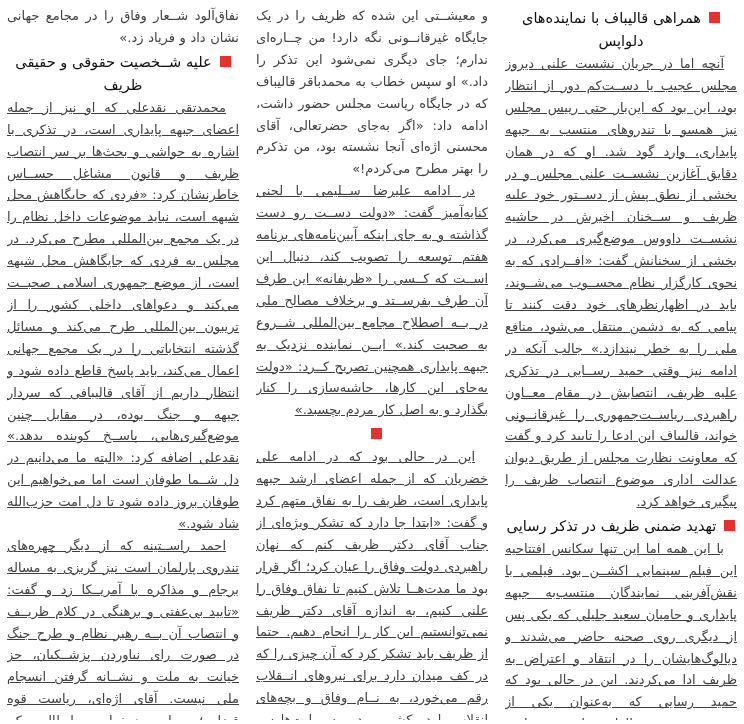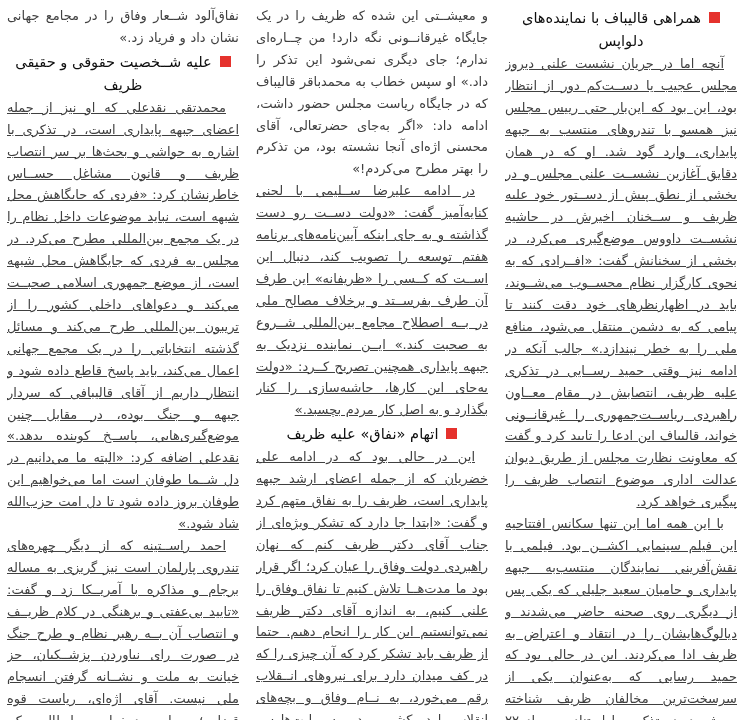--- a/index.html
+++ b/index.html
@@ -56,27 +56,28 @@
 </style>
 </head>
 <body>
 
 <div class="page">
   <div class="columns">
 
     <section class="col">
       <h3 class="head"><span class="sq"></span><span>همراهی قالیباف با نماینده‌های دلواپس</span></h3>
       <p class="body indent">آنچه اما در جریان نشست علنی دیروز مجلس عجیب یا دســت‌کم دور از انتظار بود، این بود که این‌بار حتی رییس مجلس نیز همسو با تندروهای منتسب به جبهه پایداری، وارد گود شد. او که در همان دقایق آغازین نشســت علنی مجلس و در بخشی از نطق پیش از دســتور خود علیه ظریف و ســخنان اخیرش در حاشیه نشســت داووس موضع‌گیری می‌کرد، در بخشی از سخنانش گفت: «افــرادی که به نحوی کارگزار نظام محســوب می‌شــوند، باید در اظهارنظرهای خود دقت کنند تا پیامی که به دشمن منتقل می‌شود، منافع ملی را به خطر نیندازد.» جالب آنکه در ادامه نیز وقتی حمید رســایی در تذکری علیه ظریف، انتصابش در مقام معــاون راهبردی ریاســت‌جمهوری را غیرقانــونی خواند، قالیباف این ادعا را تایید کرد و گفت که معاونت نظارت مجلس از طریق دیوان عدالت اداری موضوع انتصاب ظریف را پیگیری خواهد کرد.</p>
+      <h3 class="head"><span class="sq"></span><span>تهدید ضمنی ظریف در تذکر رسایی</span></h3>
       <p class="body indent split">با این همه اما این تنها سکانس افتتاحیه این فیلم سینمایی اکشــن بود. فیلمی با نقش‌آفرینی نمایندگان منتسب‌به جبهه پایداری و حامیان سعید جلیلی که یکی پس از دیگری روی صحنه حاضر می‌شدند و دیالوگ‌هایشان را در انتقاد و اعتراض به ظریف ادا می‌کردند. این در حالی بود که حمید رسایی که به‌عنوان یکی از سرسخت‌ترین مخالفان ظریف شناخته می‌شــود، در تذکری با استناد به مــاده۲۲ آیین‌نامه داخلی مجلــس درباره نحوه برگزاری جلســات مجلس و شأن پارلمان گفت: «تمام توان دولت به‌جای حل مســائل اقتصادی</p>
     </section>
 
     <section class="col">
       <p class="body">و معیشــتی این شده که ظریف را در یک جایگاه غیرقانــونی نگه دارد! من چــاره‌ای ندارم؛ جای دیگری نمی‌شود این تذکر را داد.» او سپس خطاب به محمدباقر قالیباف که در جایگاه ریاست مجلس حضور داشت، ادامه داد: «اگر به‌جای حضرتعالی، آقای محسنی اژه‌ای آنجا نشسته بود، من تذکرم را بهتر مطرح می‌کردم!»</p>
       <p class="body indent">در ادامه علیرضا ســلیمی با لحنی کنایه‌آمیز گفت: «دولت دســت رو دست گذاشته و به جای اینکه آیین‌نامه‌های برنامه هفتم توسعه را تصویب کند، دنبال این اســت که کــسی را «ظریفانه» این طرف آن طرف بفرســتد و برخلاف مصالح ملی در بــه اصطلاح مجامع بین‌المللی شــروع به صحبت کند.» ایــن نماینده نزدیک به جبهه پایداری همچنین تصریح کــرد: «دولت به‌جای این کارها، حاشیه‌سازی را کنار بگذارد و به اصل کار مردم بچسبد.»</p>
-      <h3 class="head"><span class="sq"></span><span>اتهام «نفاق» علیه ظریف</span></h3>
+      <h3 class="head"><span class="sq"></span></h3>
       <p class="body indent split">این در حالی بود که در ادامه علی خضریان که از جمله اعضای ارشد جبهه پایداری است، ظریف را به نفاق متهم کرد و گفت: «ابتدا جا دارد که تشکر ویژه‌ای از جناب آقای دکتر ظریف کنم که نهان راهبردی دولت وفاق را عیان کرد؛ اگر قرار بود ما مدت‌هــا تلاش کنیم تا نفاق وفاق را علنی کنیم، به اندازه آقای دکتر ظریف نمی‌توانستیم این کار را انجام دهیم. حتما از ظریف باید تشکر کرد که آن چیزی را که در کف میدان دارد برای نیروهای انــقلاب رقم می‌خورد، به نــام وفاق و بچه‌های انقلاب را در کشور و در مسوولیت‌ها سر می‌برند، نشان داد.» او که از جمله حامیان سرسخت سعید جلیلی است، اضافه کرد: «هرچقدر ما می‌خواستیم فریاد بزنیم، به این اندازه نمی‌توانستیم این موضوع را نشــان دهیم. الحمدلله آقای ظریف این نهان</p>
     </section>
 
     <section class="col">
       <p class="body">نفاق‌آلود شــعار وفاق را در مجامع جهانی نشان داد و فریاد زد.»</p>
       <h3 class="head"><span class="sq"></span><span>علیه شــخصیت حقوقی و حقیقی ظریف</span></h3>
       <p class="body indent">محمدتقی نقدعلی که او نیز از جمله اعضای جبهه پایداری است، در تذکری با اشاره به حواشی و بحث‌ها بر سر انتصاب ظریف و قانون مشاغل حســاس خاطرنشان کرد: «فردی که جایگاهش محل شبهه است، نباید موضوعات داخل نظام را در یک مجمع بین‌المللی مطرح می‌کرد. در مجلس به فردی که جایگاهش محل شبهه است، از موضع جمهوری اسلامی صحبــت می‌کند و دعواهای داخلی کشور را از تریبون بین‌المللی طرح می‌کند و مسائل گذشته انتخاباتی را در یک مجمع جهانی اعمال می‌کند، باید پاسخ قاطع داده شود و انتظار داریم از آقای قالیبافی که سردار جبهه و جنگ بوده، در مقابل چنین موضع‌گیری‌هایی، پاســخ کوبنده بدهد.» نقدعلی اضافه کرد: «البته ما می‌دانیم در دل شــما طوفان است اما می‌خواهیم این طوفان بروز داده شود تا دل امت حزب‌الله شاد شود.»</p>
       <p class="body indent split">احمد راســتینه که از دیگر چهره‌های تندروی پارلمان است نیز گریزی به مساله برجام و مذاکره با آمریــکا زد و گفت: «تایید بی‌عفتی و برهنگی در کلام ظریــف و انتصاب آن بــه رهبر نظام و طرح جنگ در صورت رای نیاوردن پزشــکیان، جز خیانت به ملت و نشــانه گرفتن انسجام ملی نیست. آقای اژه‌ای، ریاست قوه قضاییه؛ مجلس درخواست ابطال حکم ظریف را مطرح کرده است؛ آیا آقای ظریف مصونیت آهنین دارد؟! فراتر از هر مصلحتی اجرای قانون اســت.» این در حالی بود که قاســم روانبخش که ازجملــه اعضای جبهه پایداری قم در مجلس اســت، در تذکری گفت: «متاسفانه رییس‌جمهور به معاونانی که برخلاف</p>
     </section>
 

